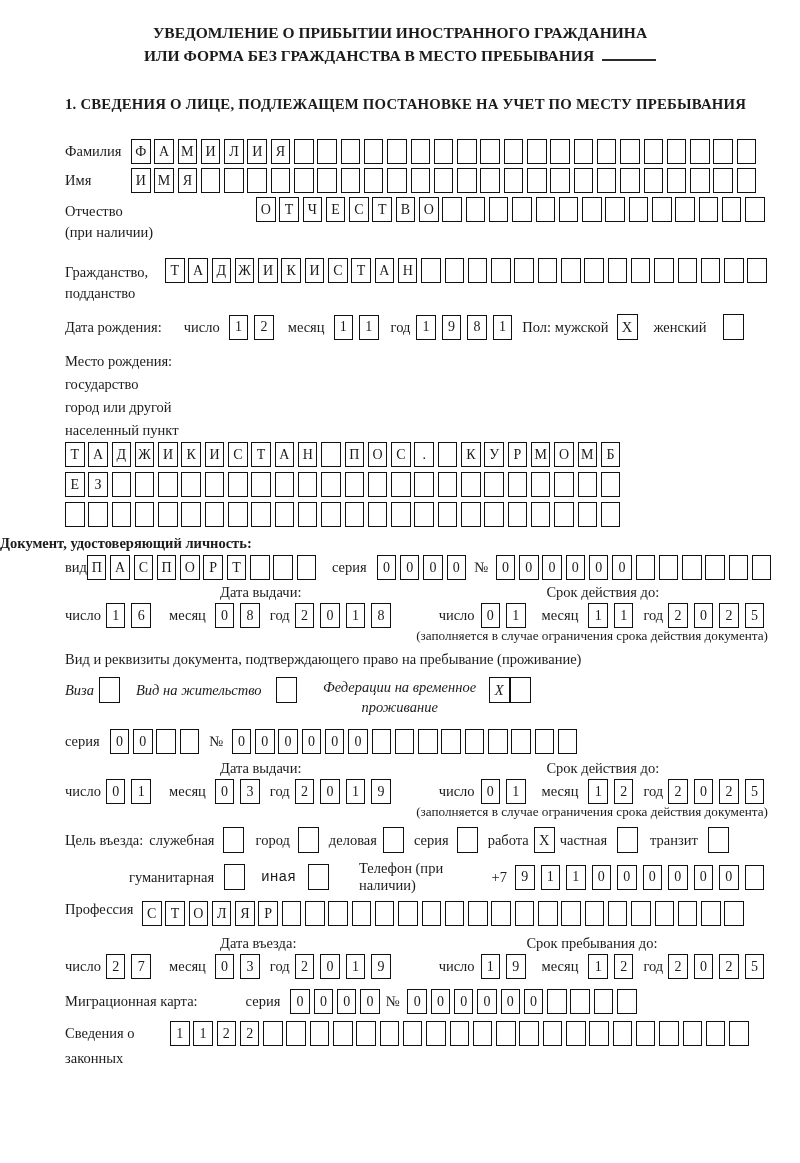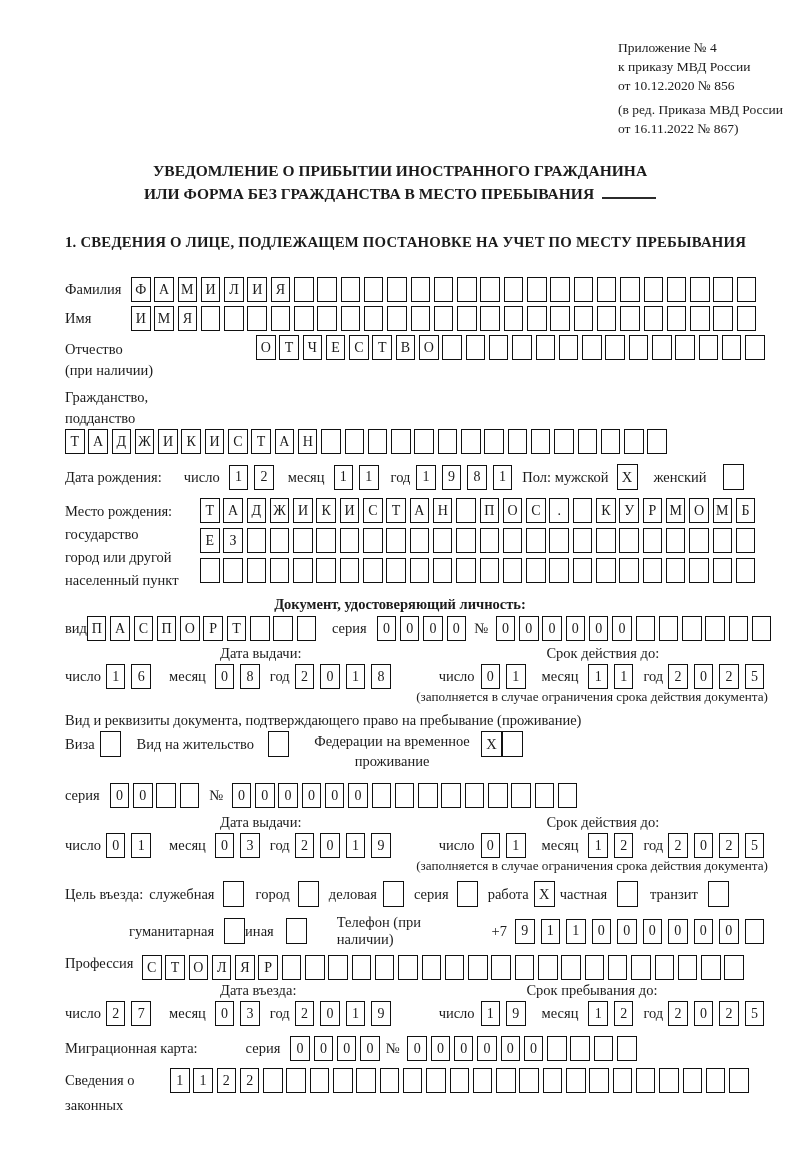--- a/index.html
+++ b/index.html
@@ -27,35 +27,28 @@
   }
   .boxes.wide .cell { margin-right: 6px; }
   .cb {
     width: 21px; height: 26px; border: 1.6px solid #111; flex: none;
     display: inline-flex; align-items: center; justify-content: center; font-size: 14.5px;
   }
   .inline-lab { padding-top: 4px; flex: none; }
   .note { text-align: right; margin-right: 32px; font-size: 13.2px; }
   .subhead { font-size: 14.5px; }
   .bold { font-weight: bold; }
-  .center { text-align: center; }
+  .center { }
   .opt-label-wrap { text-align: center; line-height: 20px; flex: none; }
 </style>
 </head>
 <body>
 
 <div class="page">
 
-  <div class="ref-block">
-    <div>Приложение № 4</div>
-    <div>к приказу МВД России</div>
-    <div>от 10.12.2020 № 856</div>
-    <div class="gap">(в ред. Приказа МВД России</div>
-    <div>от 16.11.2022 № 867)</div>
-  </div>
 
 
   <div class="title">
     <div>УВЕДОМЛЕНИЕ О ПРИБЫТИИ ИНОСТРАННОГО ГРАЖДАНИНА</div>
     <div><span>ИЛИ ФОРМА БЕЗ ГРАЖДАНСТВА В МЕСТО ПРЕБЫВАНИЯ</span><span class="uline"></span></div>
   </div>
 
   <div class="sec-heading">1. СВЕДЕНИЯ О ЛИЦЕ, ПОДЛЕЖАЩЕМ ПОСТАНОВКЕ НА УЧЕТ ПО МЕСТУ ПРЕБЫВАНИЯ</div>
 
   <div class="row" style="margin-top:26px;">
@@ -148,21 +141,21 @@
         <div class="cell"></div>
         <div class="cell"></div>
         <div class="cell"></div>
         <div class="cell"></div>
         <div class="cell"></div>
         <div class="cell"></div>
         <div class="cell"></div>
       </span>
   </div>
 
-  <div class="row" style="margin-top:2px;flex-direction:column;">
+  <div class="row" style="margin-top:15px;">
     <span class="lbl lbl2" style="width:100px;">
       <span>Гражданство,</span><br>
       <span>подданство</span>
     </span>
     <span class="boxes">
         <div class="cell">Т</div>
         <div class="cell">А</div>
         <div class="cell">Д</div>
         <div class="cell">Ж</div>
         <div class="cell">И</div>
@@ -208,21 +201,21 @@
         <div class="cell">9</div>
         <div class="cell">8</div>
         <div class="cell">1</div>
       </span>
     <span class="inline-lab" style="padding-top:0; margin-left:4px; margin-right:8px;">Пол: мужской</span>
     <span class="cb">X</span>
     <span class="inline-lab" style="padding-top:0; margin-left:16px; margin-right:16px;">женский</span>
     <span class="cb"></span>
   </div>
 
-  <div class="row" style="margin-top:8px;">
+  <div class="row" style="margin-top:8px;flex-direction:column;">
     <span class="lbl" style="width:135px; line-height:23px; padding-top:2px;">
       <span>Место рождения:</span><br>
       <span>государство</span><br>
       <span>город или другой</span><br>
       <span>населенный пункт</span>
     </span>
     <span>
       <div class="boxes">
           <div class="cell">Т</div>
           <div class="cell">А</div>
@@ -385,21 +378,21 @@
         <div class="cell">5</div>
       </span>
   </div>
 
   <div class="note">(заполняется в случае ограничения срока действия документа)</div>
 
   <div class="row" style="margin-top:7px;">
     <span>Вид и реквизиты документа, подтверждающего право на пребывание (проживание)</span>
   </div>
 
-  <div class="row" style="margin-top:2px;">
+  <div class="row" style="margin-top:9px;font-style:italic;">
     <span style="padding-top:5px;">Виза</span>
     <span class="cb" style="margin-left:5px;"></span>
     <span style="padding-top:5px; margin-left:16px;">Вид на жительство</span>
     <span class="cb" style="margin-left:14px;"></span>
     <span class="opt-label-wrap" style="width:178px; margin-left:14px;">Федерации на временное проживание</span>
     <span class="cb">X</span>
     <span class="cb"></span>
   </div>
 
   <div class="row" style="margin-top:12px; align-items:center;">
@@ -488,21 +481,21 @@
     <span class="cb">X</span>
     <span style="margin-left:5px; margin-right:10px;">частная</span>
     <span class="cb"></span>
     <span style="margin-left:12px; margin-right:10px;">транзит</span>
     <span class="cb"></span>
   </div>
 
   <div class="row" style="margin-top:7px; align-items:center;">
     <span style="margin-left:64px; margin-right:10px;">гуманитарная</span>
     <span class="cb"></span>
-    <span style="margin-right:12px;">иная</span>
+    <span style="margin-left:16px; margin-right:12px;font-family:Liberation Mono, monospace;">иная</span>
     <span class="cb"></span>
     <span style="margin-left:30px;">Телефон (при наличии)</span>
     <span style="margin-left:32px; margin-right:8px;">+7</span>
     <span class="boxes wide">
         <div class="cell">9</div>
         <div class="cell">1</div>
         <div class="cell">1</div>
         <div class="cell">0</div>
         <div class="cell">0</div>
         <div class="cell">0</div>
@@ -538,21 +531,21 @@
         <div class="cell"></div>
         <div class="cell"></div>
         <div class="cell"></div>
         <div class="cell"></div>
         <div class="cell"></div>
         <div class="cell"></div>
         <div class="cell"></div>
       </span>
   </div>
 
-  <div class="row" style="margin-top:2px;text-align:center;">
+  <div class="row" style="margin-top:9px;text-align:center;">
     <span style="margin-left:155px;">Дата въезда:</span>
     <span style="margin-left:230px;">Срок пребывания до:</span>
   </div>
 
   <div class="row" style="margin-top:2px; align-items:center;">
     <span style="margin-right:5px;">число</span>
     <span class="boxes wide">
         <div class="cell">2</div>
         <div class="cell">7</div>
       </span>

